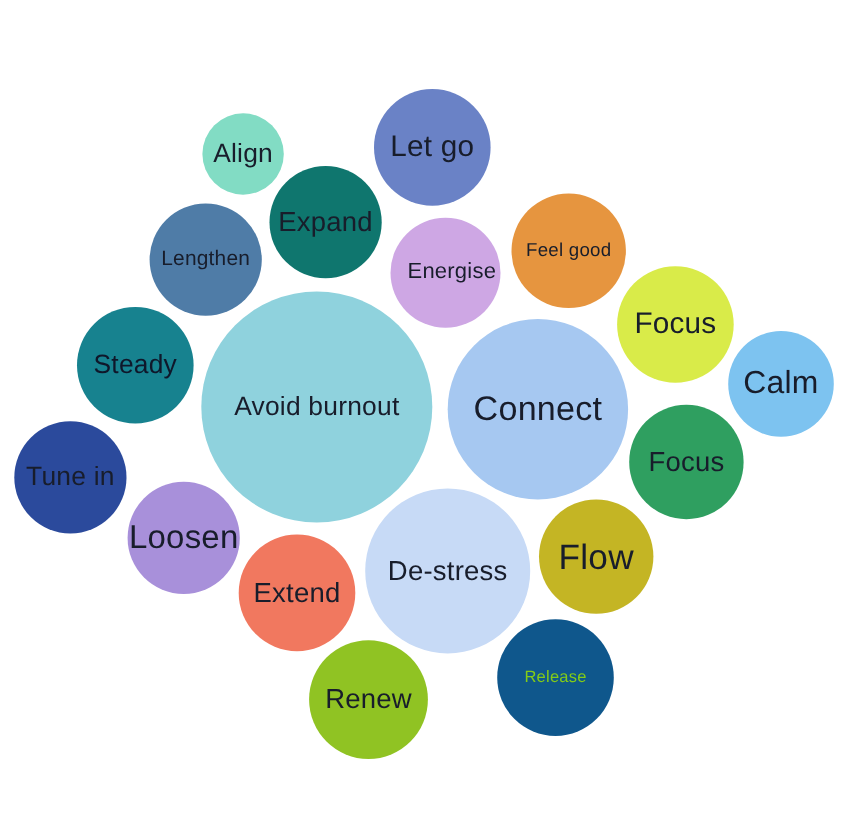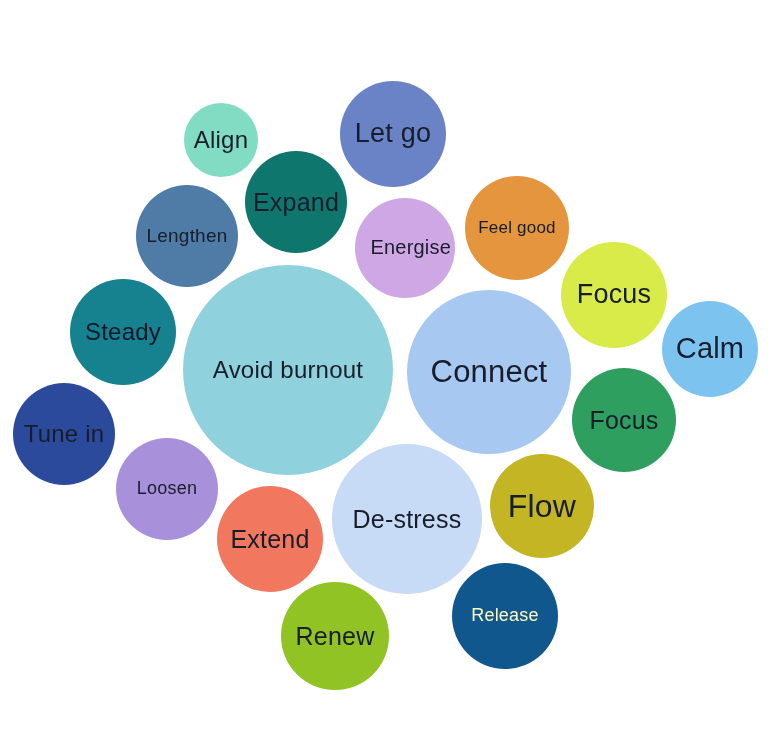--- a/index.html
+++ b/index.html
@@ -86,32 +86,32 @@
     </div>
 
     <div class="bubble" style="left: 572px; top: 368px; width: 104px; height: 104px; background: rgb(47, 159, 96); font-size: 25px; color: rgb(24, 29, 43);">
       <span>Focus</span>
     </div>
 
     <div class="bubble" style="left: 13px; top: 383px; width: 102px; height: 102px; background: rgb(43, 74, 156); font-size: 24px; color: rgb(24, 29, 43);">
       <span>Tune in</span>
     </div>
 
-    <div class="bubble" style="left: 116px; top: 438px; width: 102px; height: 102px; background: rgb(168, 144, 218); font-size: 18px; color: rgb(24, 29, 43); text-align: center;">
+    <div class="bubble" style="left: 116px; top: 438px; width: 102px; height: 102px; background: rgb(168, 144, 218); font-size: 30px; color: rgb(24, 29, 43); text-align: center;">
       <span>Loosen</span>
     </div>
 
     <div class="bubble" style="left: 490px; top: 454px; width: 104px; height: 104px; background: rgb(196, 181, 36); font-size: 32px; color: rgb(24, 29, 43);">
       <span>Flow</span>
     </div>
 
     <div class="bubble" style="left: 217px; top: 486px; width: 106px; height: 106px; background: rgb(241, 120, 95); font-size: 25px; color: rgb(24, 29, 43);">
       <span>Extend</span>
     </div>
 
-    <div class="bubble" style="left: 452px; top: 563px; width: 106px; height: 106px; background: rgb(15, 87, 140); font-size: 18px; color: #fef9c3;">
+    <div class="bubble" style="left: 452px; top: 563px; width: 106px; height: 106px; background: rgb(15, 87, 140); font-size: 15px; color: #84cc16;">
       <span>Release</span>
     </div>
 
     <div class="bubble" style="left: 281px; top: 582px; width: 108px; height: 108px; background: rgb(144, 195, 35); font-size: 25px; color: rgb(24, 29, 43);">
       <span>Renew</span>
     </div>
   </div>
 
 </body></html>

